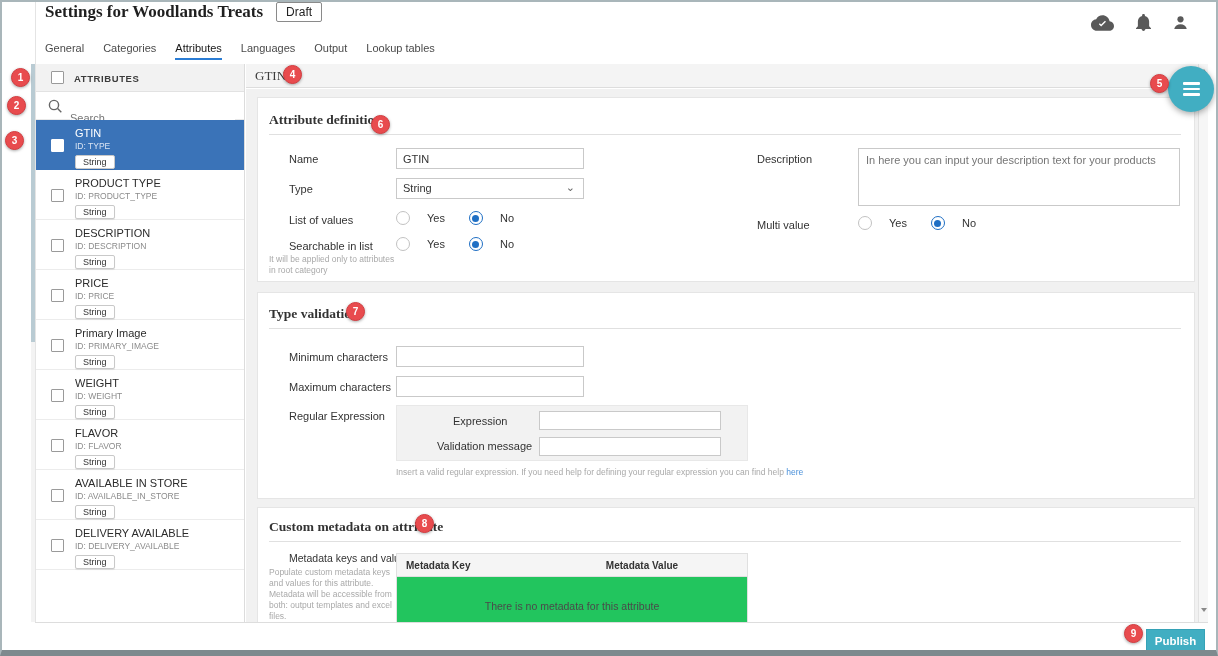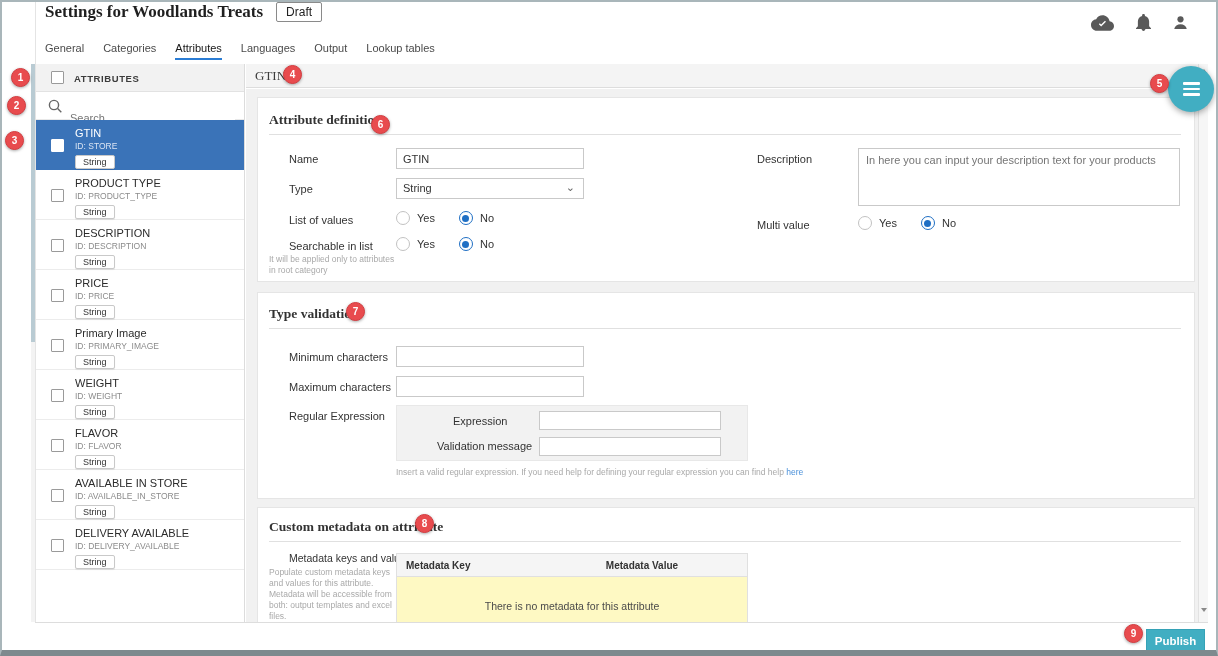--- a/index.html
+++ b/index.html
@@ -61,26 +61,26 @@
   .select { position:absolute; height:21px; border:1px solid #c9c9c9; background:#fff; font-size:11px; color:#333;
             padding:3px 6px; cursor:pointer; }
   .select .chev { position:absolute; right:8px; top:2px; color:#666; font-size:11px; }
   textarea.input { resize:none; padding:5px 7px; line-height:13px; }
   .radio-row { position:absolute; display:flex; align-items:center; }
   .radio { width:14px; height:14px; border:1px solid #c2c2c2; border-radius:50%; background:#fff; display:inline-block;
            position:relative; cursor:pointer; }
   .radio.checked { border:1.5px solid #1f6fc4; }
   .radio.checked::after { content:""; position:absolute; left:50%; top:50%; width:7px; height:7px; margin:-3.5px 0 0 -3.5px;
                           border-radius:50%; background:#1f6fc4; }
-  .rlabel { font-size:11px; color:#333; margin:0 24px 0 7px; }
+  .rlabel { font-size:11px; color:#333; margin:0 24px 0 17px; }
   .graybox { position:absolute; background:#f2f2f2; border:1px solid #e8e8e8; }
   .link { color:#4a90d9; cursor:pointer; }
 
   
-  .meta-table { position:absolute; left:138px; top:45px; width:352px; border:1px solid #e0e0e0; background:#fef9c3; }
+  .meta-table { position:absolute; left:138px; top:45px; width:352px; border:1px solid #e0e0e0; background:#22c55e; }
   .meta-head { display:flex; height:23px; background:#f5f5f5; border-bottom:1px solid #e0e0e0; align-items:center; }
   .meta-head .c1 { width:40%; padding-left:9px; font-size:10px; font-weight:bold; color:#333; }
   .meta-head .c2 { width:60%; text-align:center; font-size:10px; font-weight:bold; color:#333; }
   .meta-body { height:58px; display:flex; align-items:center; justify-content:center; font-size:10.5px; color:#4a4a4a; }
 
   
   .fab { position:absolute; left:1166px; top:64px; width:46px; height:46px; border-radius:50%; background:#41aec2;
          box-shadow:0 2px 6px rgba(0,0,0,.35); display:flex; flex-direction:column; align-items:center;
          justify-content:center; gap:3px; z-index:20; cursor:pointer; }
   .fab span { width:17px; height:2.5px; background:#fff; border-radius:1px; }
@@ -155,21 +155,21 @@
           <circle cx="6" cy="6" r="4.6" fill="none" stroke="#666" stroke-width="1.4"></circle>
           <line x1="9.6" y1="9.6" x2="13.3" y2="13.3" stroke="#666" stroke-width="1.4"></line>
         </svg>
       <input type="text" placeholder="Search" style="">
     </div>
     <div class="attr-list">
 
         <div class="attr-item selected">
           <span class="cbx"></span>
           <div class="attr-name">GTIN</div>
-          <div class="attr-id">ID: STORE</div>
+          <div class="attr-id">ID: TYPE</div>
           <span class="badge">String</span>
         </div>
 
         <div class="attr-item">
           <span class="cbx"></span>
           <div class="attr-name">PRODUCT TYPE</div>
           <div class="attr-id">ID: PRODUCT_TYPE</div>
           <span class="badge">String</span>
         </div>
 

